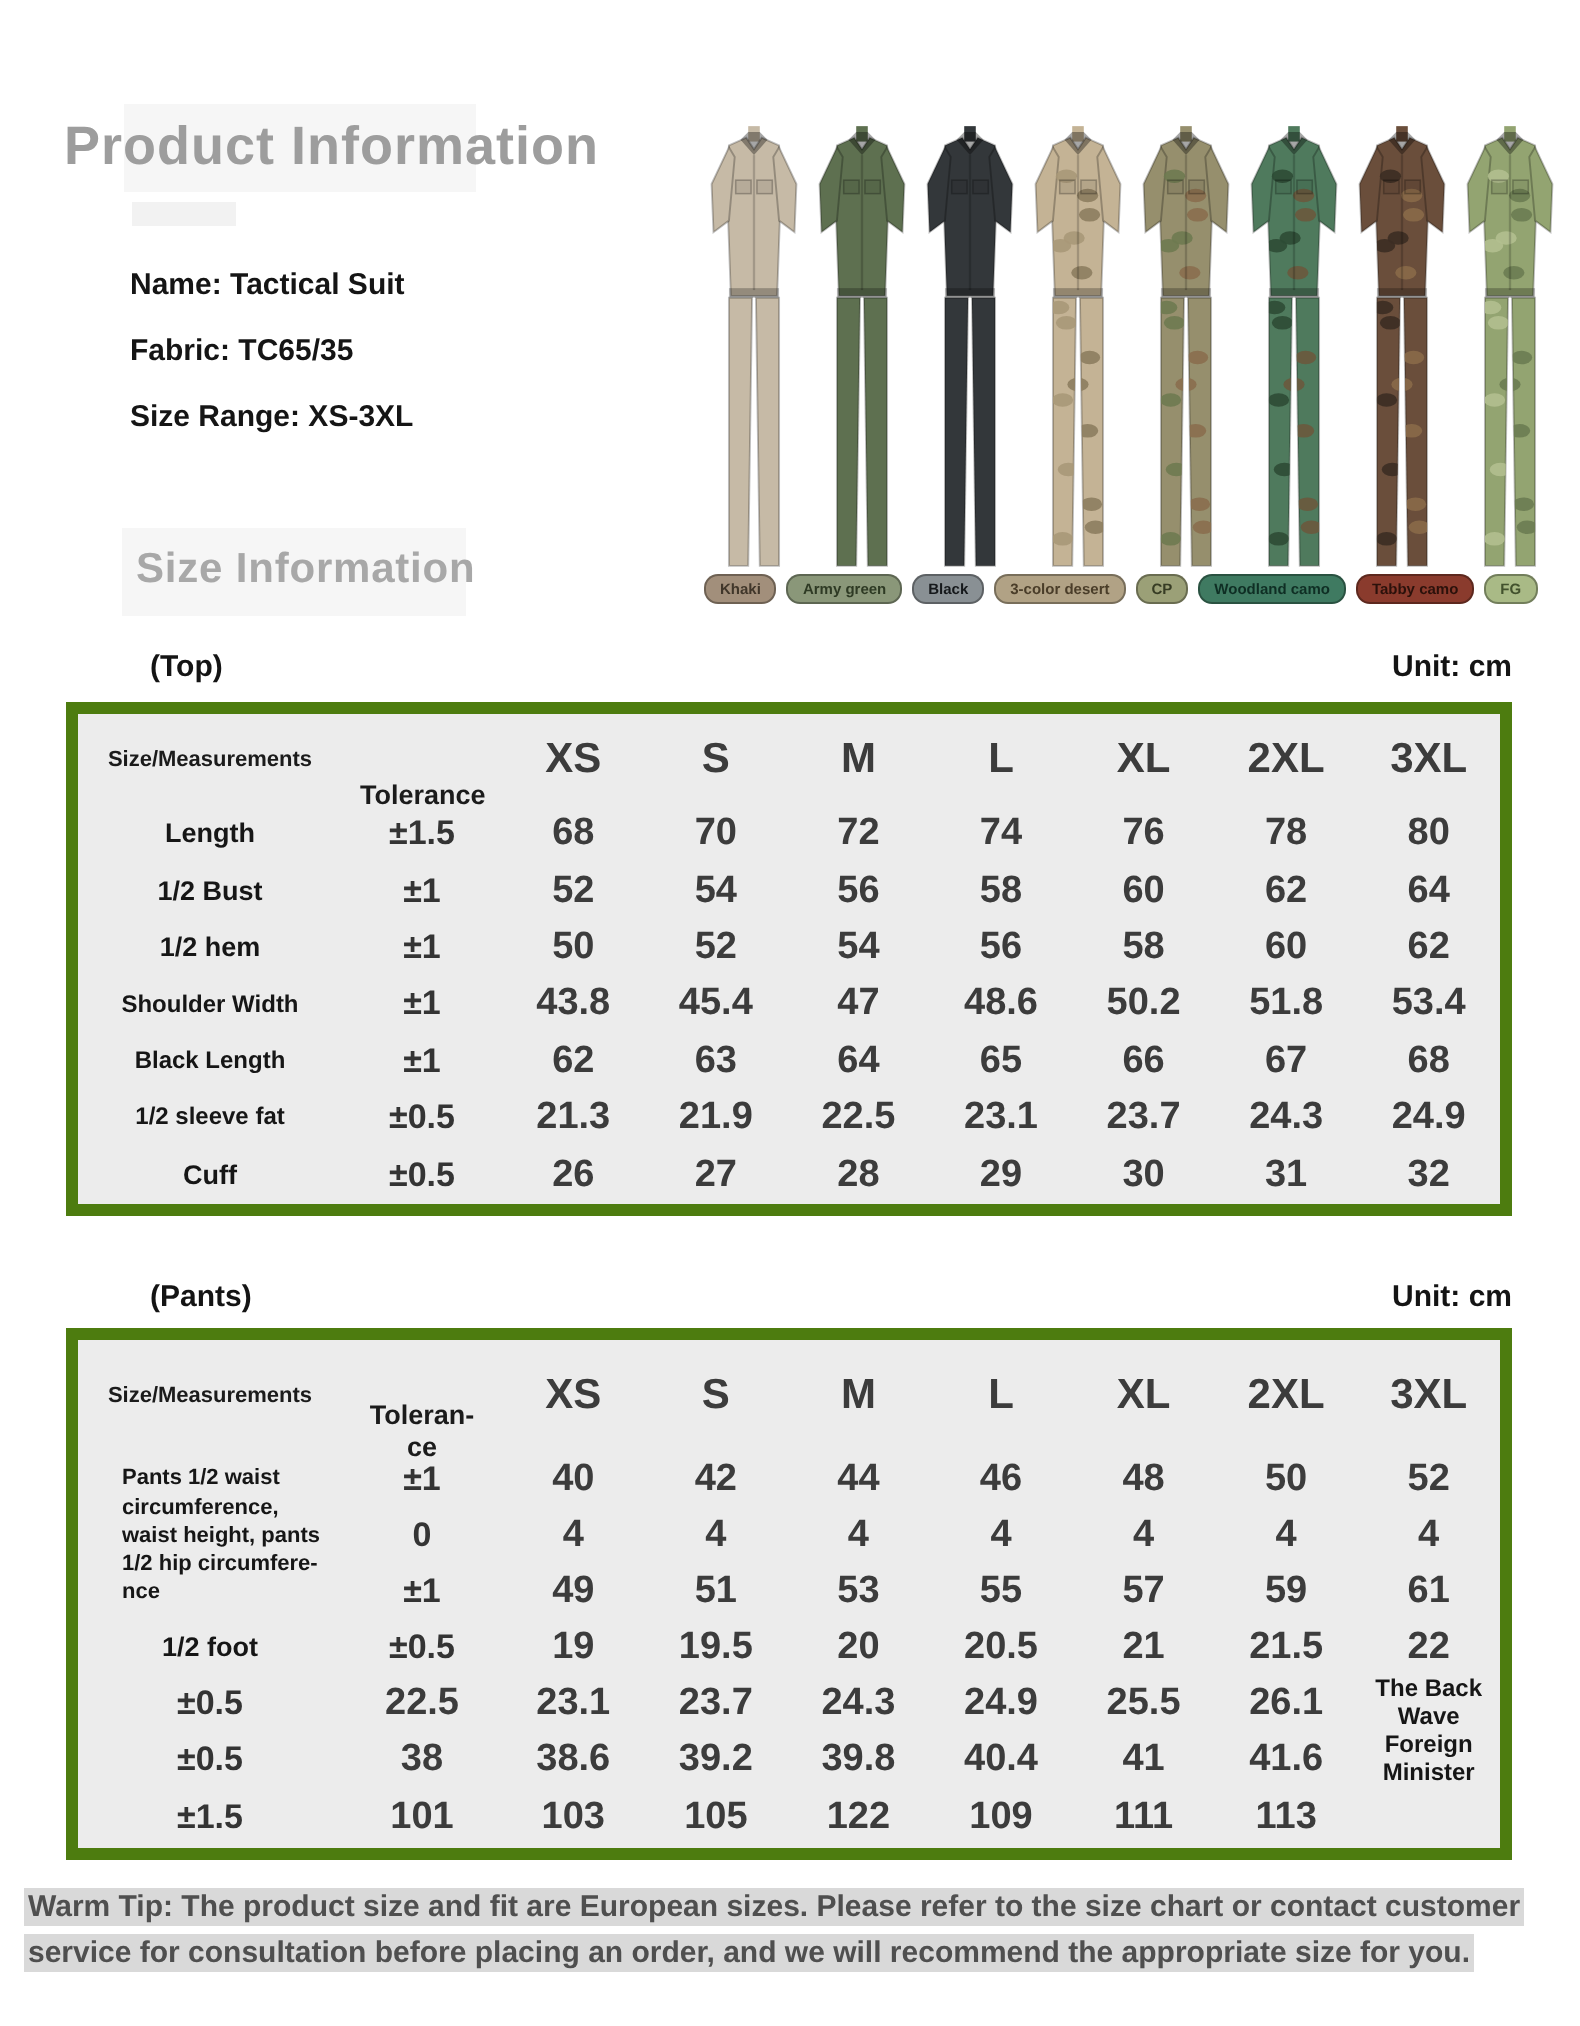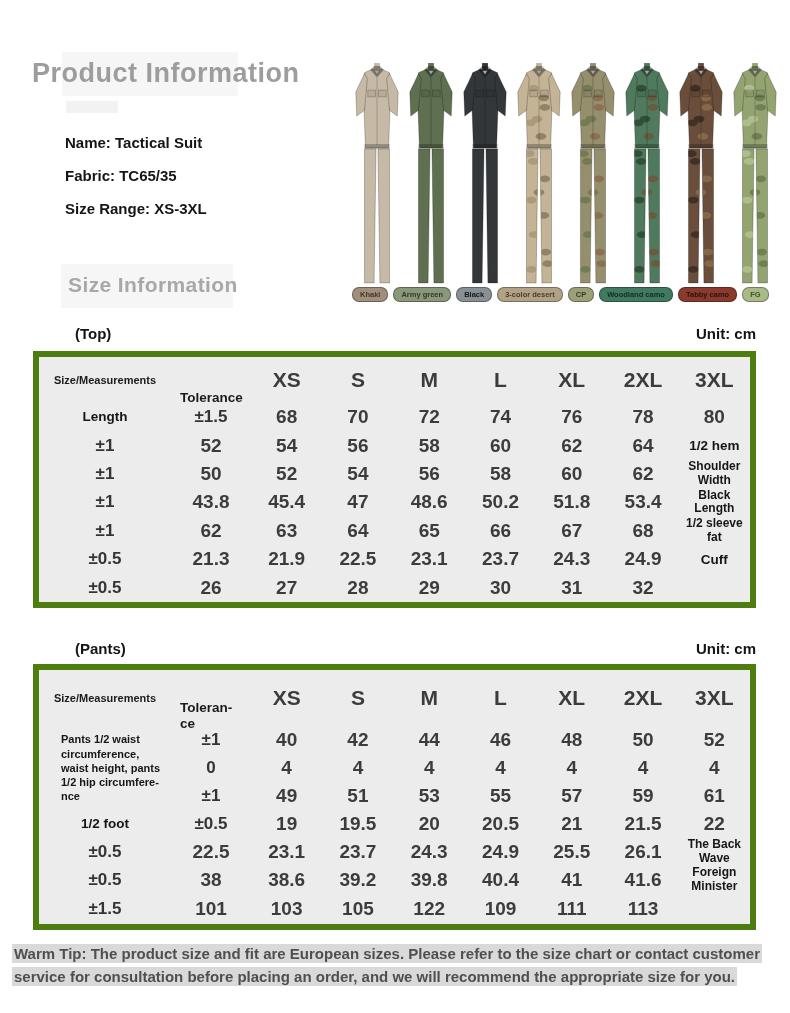--- a/index.html
+++ b/index.html
@@ -35,21 +35,21 @@
 
   
   .sizetable{position:absolute;left:33px;width:723px;background:#ececec;
              border:6px solid #4d7c0f;box-sizing:border-box;display:grid;
              grid-template-columns:132px 80px repeat(7,1fr);}
   .table-top{top:351px;height:257px;grid-template-rows:46px repeat(7,1fr);}
   .table-pants{top:664px;height:266px;grid-template-rows:56px repeat(6,28px) 1fr;}
   .cell{display:flex;align-items:center;justify-content:center;text-align:center;}
   .h-measure{font-size:11px;font-weight:bold;color:#1b1b1b;}
   .h-tol{font-size:13.5px;font-weight:bold;color:#1b1b1b;}
-  .h-tol .inner{display:inline-block;max-width:62px;text-align:left;line-height:1.15;margin-top:36px;}
+  .h-tol .inner{display:inline-block;max-width:62px;text-align:center;line-height:1.15;margin-top:36px;}
   .h-size{font-size:21px;font-weight:bold;color:#3c3c3c;text-align:right;}
   .row-label{font-size:13.5px;font-weight:bold;color:#161616;line-height:1.15;}
   .row-label .inner{display:inline-block;max-width:96px;}
   .row-label.small{font-size:12px;}
   .row-label.waist{font-size:11px;align-items:center;justify-content:flex-start;
                    text-align:left;padding-left:22px;line-height:1.3;}
   .row-label.waist .inner{max-width:100px;}
   .tol{font-size:17px;font-weight:bold;color:#343434;}
   .val{font-size:19px;font-weight:bold;color:#3c3c3c;}
 
@@ -411,20 +411,23 @@
       </div>
       <div class="cell val">
         <span class="inner">76</span>
       </div>
       <div class="cell val">
         <span class="inner">78</span>
       </div>
       <div class="cell val">
         <span class="inner">80</span>
       </div>
+      <div class="cell row-label">
+        <span class="inner">1/2 Bust</span>
+      </div>
       <div class="cell tol">
         <span class="inner">±1</span>
       </div>
       <div class="cell val">
         <span class="inner">52</span>
       </div>
       <div class="cell val">
         <span class="inner">54</span>
       </div>
       <div class="cell val">

